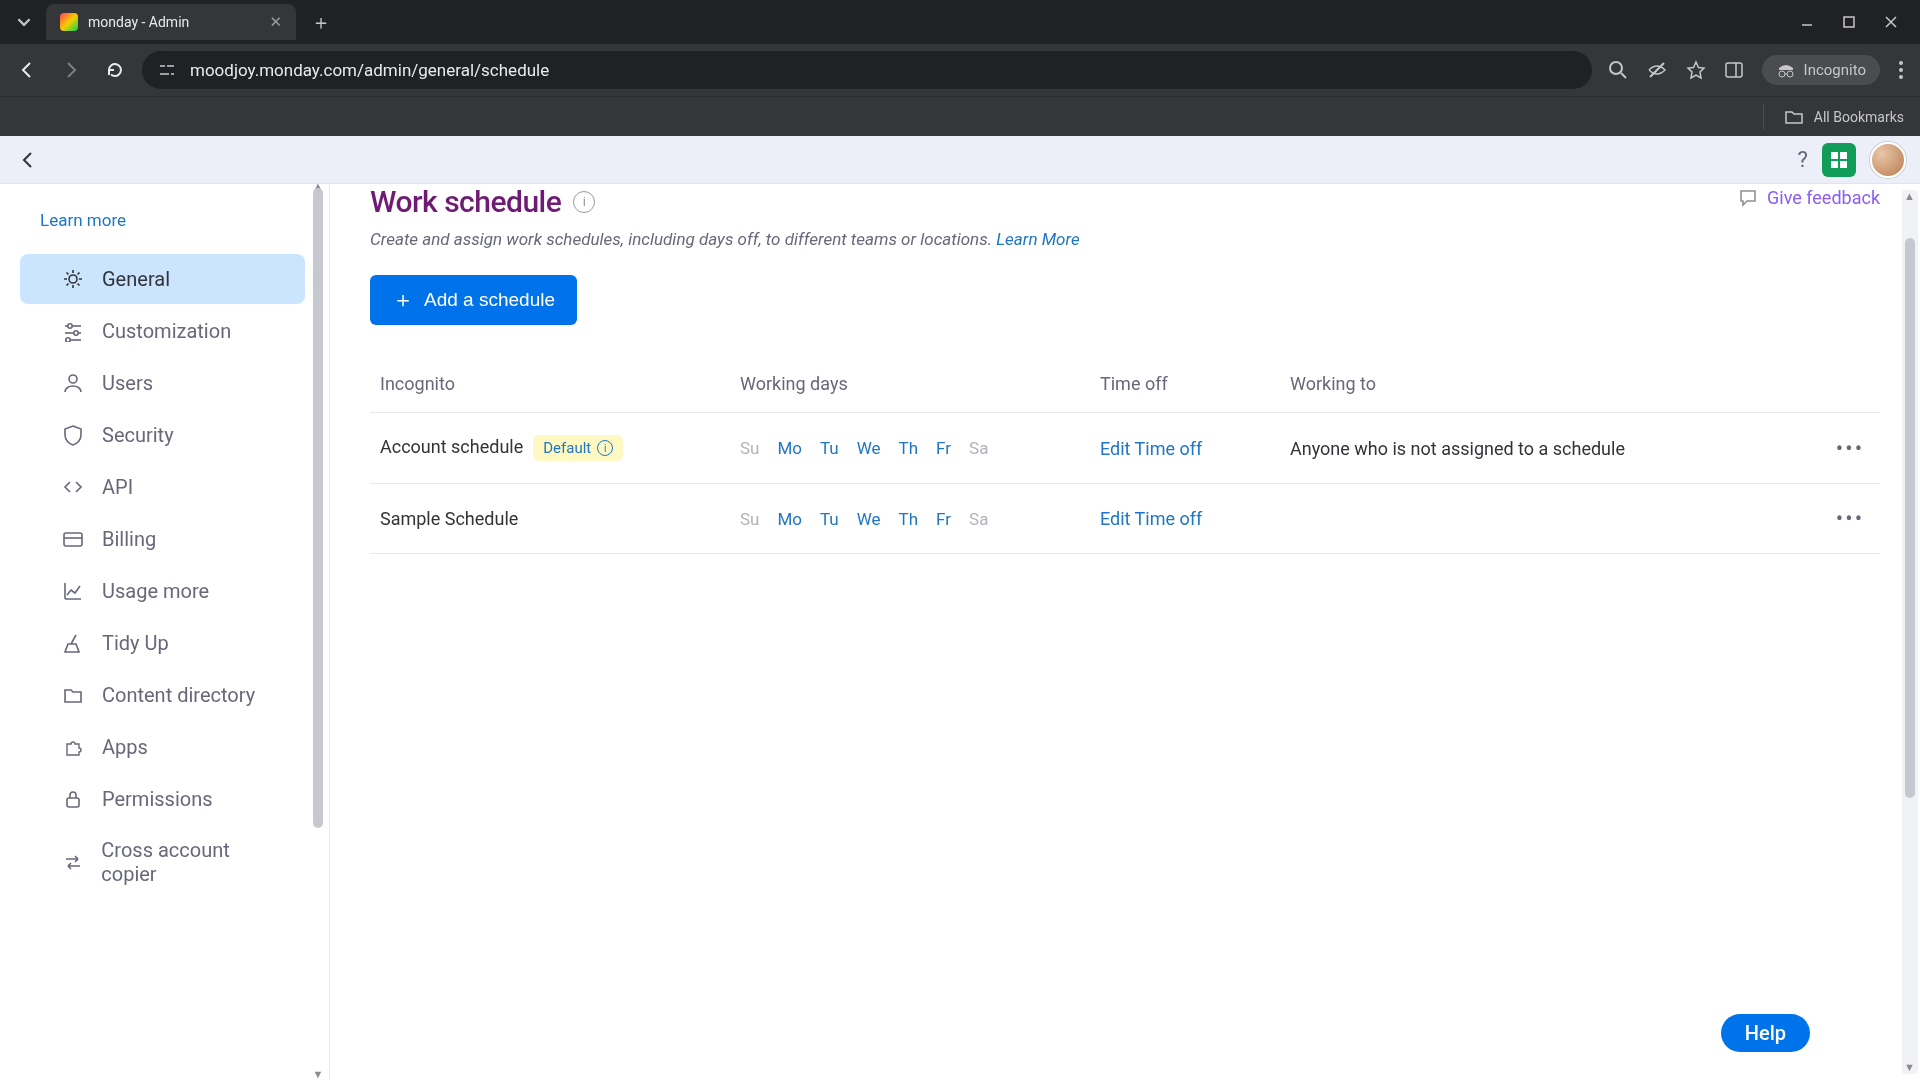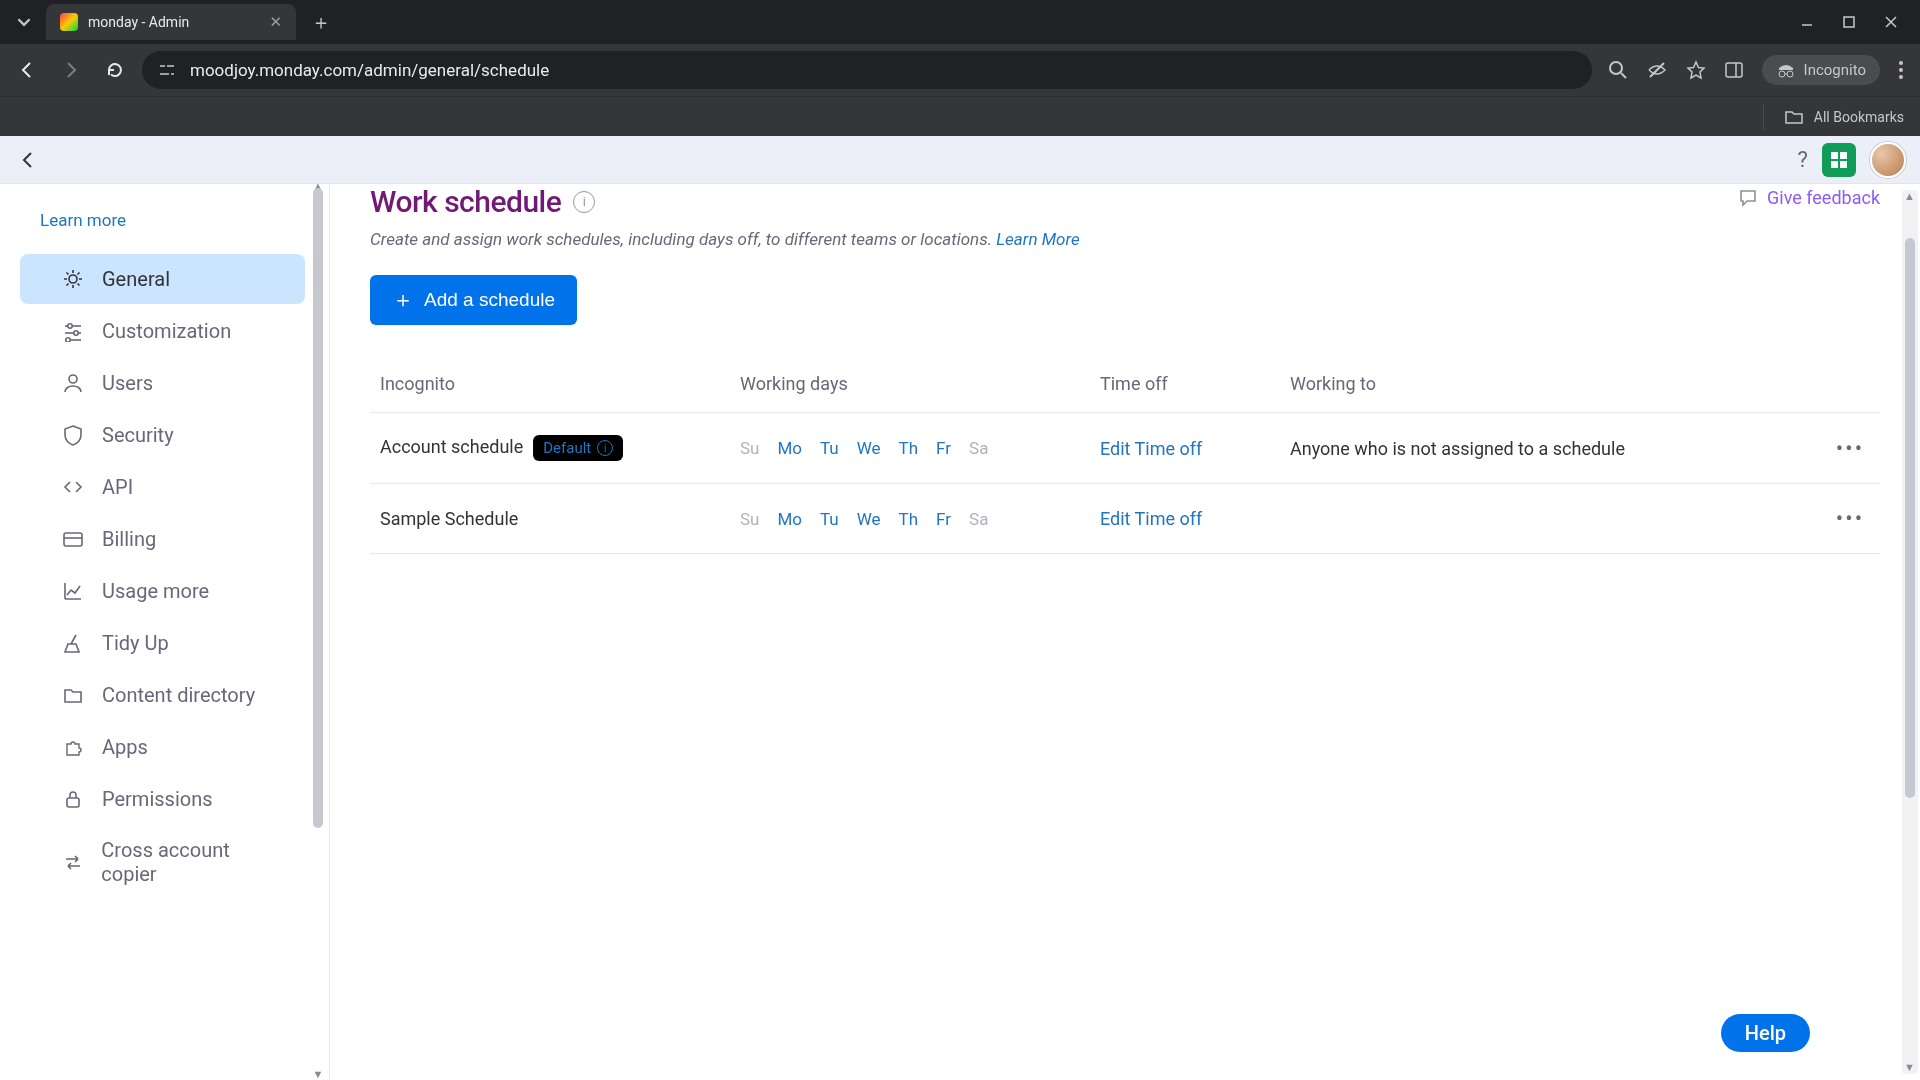--- a/index.html
+++ b/index.html
@@ -58,21 +58,21 @@
   .subtext { color:#676879; font-size:17px; margin-top:10px;font-style:italic;}
   .subtext a { color:#1f76c2; text-decoration:none;}
 
   .add-btn { margin-top:26px; background:#0073ea; color:#fff; border:none; border-radius:6px; padding:14px 22px; font-size:19px; display:inline-flex; align-items:center; gap:10px; cursor:pointer;}
   .add-btn .plus { font-size:22px; line-height:0;}
 
   table.sched { width:100%; margin-top:34px; border-collapse:collapse; font-size:18px; color:#323338;}
   table.sched th { text-align:left; font-weight:400; color:#676879; padding:14px 10px 18px 10px; border-bottom:1px solid #e6e9ef; font-size:18px;}
   table.sched td { padding:22px 10px; border-bottom:1px solid #e6e9ef; vertical-align:middle;}
   .col-schedule{ width:360px;} .col-days{width:360px;} .col-timeoff{width:190px;} .col-assigned{} .col-actions{width:60px;}
-  .badge { background:#000000; color:#1f76c2; border-radius:6px; padding:4px 10px; font-size:15px; display:inline-flex; align-items:center; gap:6px; margin-left:10px;}
+  .badge { background:#fef9c3; color:#1f76c2; border-radius:6px; padding:4px 10px; font-size:15px; display:inline-flex; align-items:center; gap:6px; margin-left:10px;}
   .badge .info-circ { width:16px; height:16px; font-size:10px; border-color:#1f76c2; color:#1f76c2;}
   .days { display:flex; gap:18px; font-size:17px;}
   .days .on { color:#1f76c2;} .days .off { color:#b0b3bd;}
   .link { color:#1f76c2; cursor:pointer;}
   .row-menu { color:#676879; font-size:22px; letter-spacing:2px; text-align:center;}
 
   .main-scroll { position:absolute; right:2px; top:6px; width:16px; bottom:6px;}
   .main-scroll .track{ position:absolute; inset:0; background:#f1f2f4; border-radius:3px;}
   .main-scroll .thumb{ position:absolute; top:48px; left:3px; width:10px; height:560px; background:#c6c8cf; border-radius:6px;}
   .main-scroll .arrow{ position:absolute; left:2px; width:12px; color:#8a8c93; font-size:11px;}

